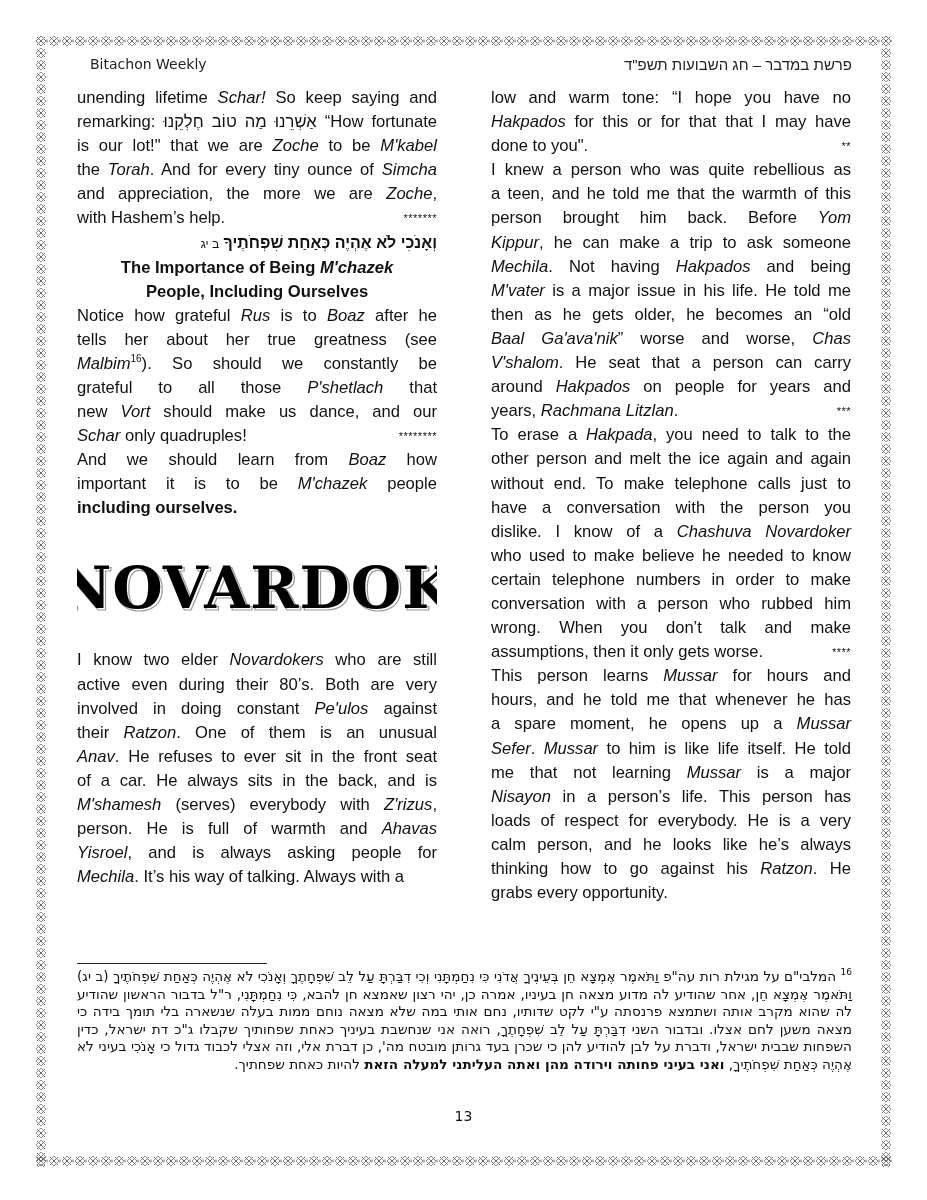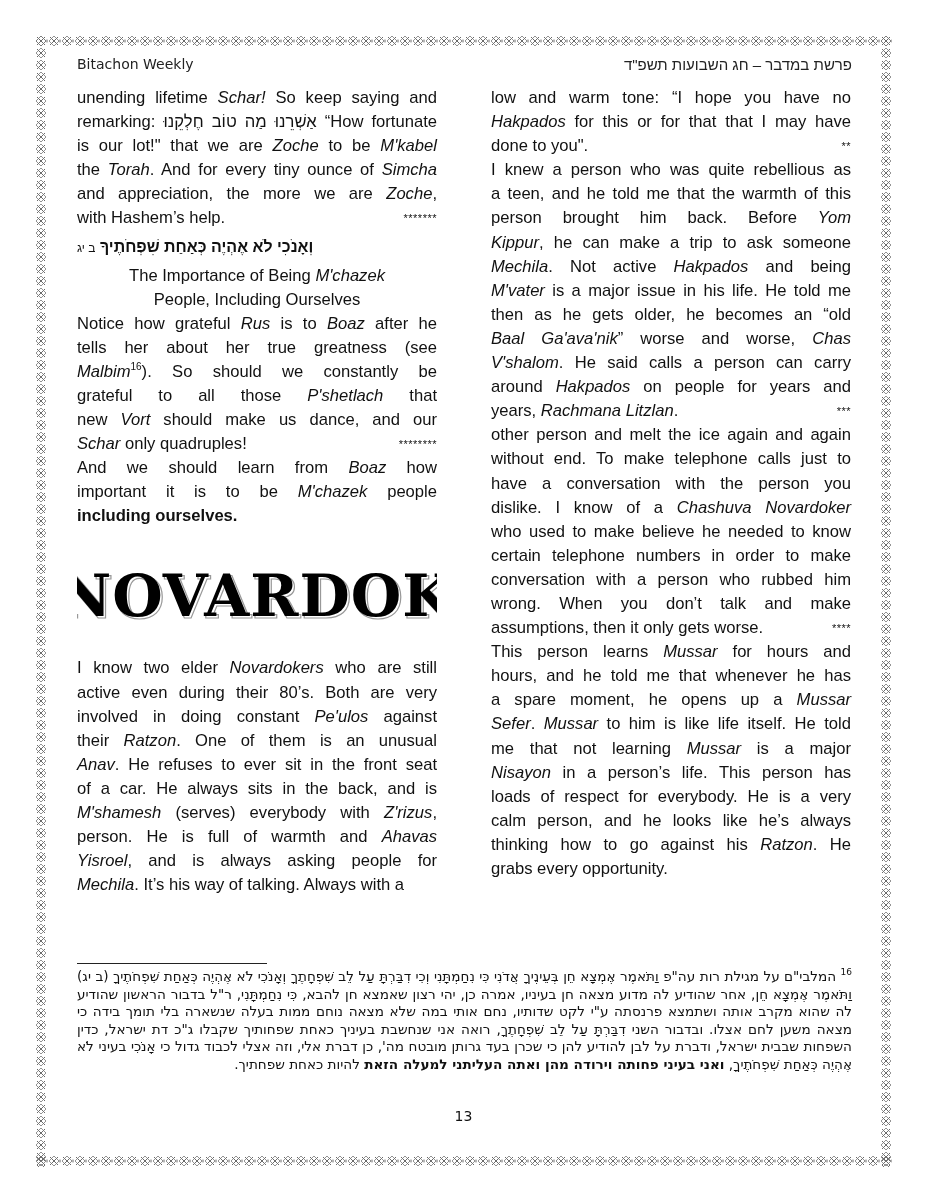--- a/index.html
+++ b/index.html
@@ -2,32 +2,32 @@
 <html><head>
 <meta charset="utf-8">
 <style>
   html, body { margin: 0; padding: 0; background: #ffffff; }
   body { width: 927px; height: 1200px; position: relative; overflow: hidden; font-family: "Liberation Sans", sans-serif; color: #111; }
   .border-h, .border-v { position: absolute; }
   .border-h { height: 12px; }
   .border-v { width: 12px; }
   .border-h svg, .border-v svg { display: block; width: 100%; height: 100%; }
   .running-head { position: absolute; top: 56px; font-size: 14px; color: #222; font-family: "DejaVu Sans", sans-serif; }
-  .rh-left { left: 77px; }
+  .rh-left { left: 90px; }
   .rh-right { right: 75px; direction: rtl; font-family: "Liberation Sans", sans-serif; font-size: 15px; margin-left: 37px; }
   .col { position: absolute; top: 86px; width: 360px; font-size: 16.6px; line-height: 24.1px; }
   .col-left { left: 77px; }
   .col-right { left: 491px; width: 360px; }
   .para { margin: 0; text-align: justify; }
   .para .line { display: block; text-align: justify; text-align-last: justify; white-space: nowrap; }
   .para .line.last { text-align-last: left; }
   .stars { float: right; font-size: 11px; letter-spacing: 0.5px; line-height: 24px; }
-  .heb-pasuk { text-align: left; font-weight: bold; direction: rtl; font-size: 16px; line-height: 31px; }
+  .heb-pasuk { text-align: right; font-weight: bold; direction: rtl; font-size: 16px; line-height: 24px; }
   .heb-pasuk .ref { font-weight: normal; font-size: 12px; }
-  .sec-title { text-align: center; font-weight: normal; font-size: 16.6px; line-height: 24px; }
+  .sec-title { text-align: center; font-weight: bold; font-size: 16.6px; line-height: 24px; }
   .novardok { text-align: center; margin: 30px 0 24px 0; height: 74px; }
   .novardok svg { display: block; margin: 0 auto; }
   i { font-style: italic; }
   b { font-weight: bold; margin-top: 24px; }
   sup { font-size: 10px; line-height: 0; }
   .fn-rule { position: absolute; left: 77px; top: 963px; width: 190px; border-top: 1px solid #222; }
   .footnote { position: absolute; left: 77px; width: 775px; top: 968px; direction: rtl; text-align: justify; font-size: 13.6px; line-height: 17.6px; font-family: "DejaVu Sans", sans-serif; color: #111; }
   .footnote .fnum { font-size: 9px; vertical-align: super; line-height: 0; }
   .page-num { position: absolute; top: 1108px; left: 0; width: 927px; text-align: center; font-size: 14px; font-family: "DejaVu Sans", sans-serif; }
 </style>
@@ -127,29 +127,30 @@
   <div class="para">
       <span class="line"><span>low and warm tone: “I hope you have no</span></span>
       <span class="line"><i>Hakpados</i><span> for this or for that that I may have</span></span>
       <span class="line last"><span>done to you".</span><span class="stars">**</span></span>
     </div>
   <div class="para">
       <span class="line"><span>I knew a person who was quite rebellious as</span></span>
       <span class="line"><span>a teen, and he told me that the warmth of this</span></span>
       <span class="line"><span>person brought him back. Before </span><i>Yom</i></span>
       <span class="line"><i>Kippur</i><span>, he can make a trip to ask someone</span></span>
-      <span class="line"><i>Mechila</i><span>. Not active </span><i>Hakpados</i><span> and being</span></span>
+      <span class="line"><i>Mechila</i><span>. Not having </span><i>Hakpados</i><span> and being</span></span>
       <span class="line"><i>M'vater</i><span> is a major issue in his life. He told me</span></span>
       <span class="line"><span>then as he gets older, he becomes an “old</span></span>
       <span class="line"><i>Baal Ga'ava'nik</i><span>” worse and worse, </span><i>Chas</i></span>
-      <span class="line"><i>V'shalom</i><span>. He said calls a person can carry</span></span>
+      <span class="line"><i>V'shalom</i><span>. He seat that a person can carry</span></span>
       <span class="line"><span>around </span><i>Hakpados</i><span> on people for years and</span></span>
       <span class="line last"><span>years, </span><i>Rachmana Litzlan</i><span>.</span><span class="stars">***</span></span>
     </div>
   <div class="para">
+      <span class="line"><span>To erase a </span><i>Hakpada</i><span>, you need to talk to the</span></span>
       <span class="line"><span>other person and melt the ice again and again</span></span>
       <span class="line"><span>without end. To make telephone calls just to</span></span>
       <span class="line"><span>have a conversation with the person you</span></span>
       <span class="line"><span>dislike. I know of a </span><i>Chashuva Novardoker</i></span>
       <span class="line"><span>who used to make believe he needed to know</span></span>
       <span class="line"><span>certain telephone numbers in order to make</span></span>
       <span class="line"><span>conversation with a person who rubbed him</span></span>
       <span class="line"><span>wrong. When you don’t talk and make</span></span>
       <span class="line last"><span>assumptions, then it only gets worse.</span><span class="stars">****</span></span>
     </div>

